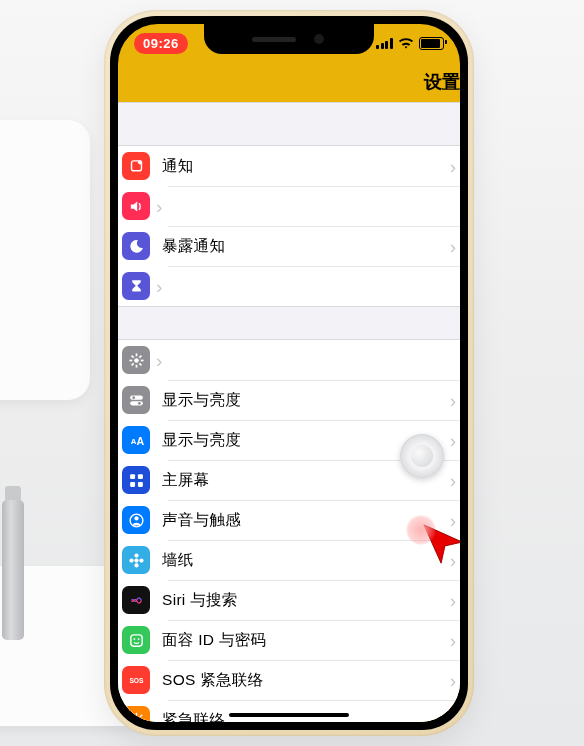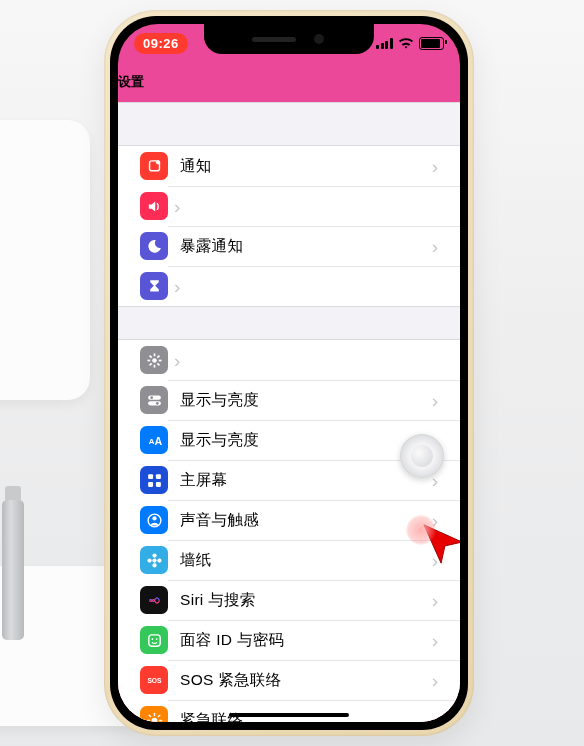--- a/index.html
+++ b/index.html
@@ -5,44 +5,44 @@
   html,body{margin:0;padding:0;background:linear-gradient(180deg,#f7f7f7 0%,#eeeeef 45%,#e8e9ea 100%);}
   .stage{width:584px;height:746px;position:relative;overflow:hidden;font-family:-apple-system,"Helvetica Neue",Arial,"PingFang SC","Microsoft YaHei",sans-serif;}
   
   .bg-slab-left{position:absolute;left:-60px;top:120px;width:150px;height:280px;background:#fcfcfc;border-radius:22px;box-shadow:0 4px 12px rgba(0,0,0,.06);}
   .bg-slab-bottom{position:absolute;left:-80px;bottom:20px;width:260px;height:160px;background:#fcfcfc;border-radius:24px;box-shadow:0 4px 12px rgba(0,0,0,.06);}
   .pencil{position:absolute;left:2px;top:500px;width:22px;height:140px;background:linear-gradient(90deg,#b8b9bc 0%,#dadbdd 40%,#b8b9bc 100%);border-radius:5px;}
   .pencil::after{content:"";position:absolute;top:-14px;left:3px;width:16px;height:14px;background:#c9cacc;border-radius:3px 3px 0 0;}
   
   .phone{position:absolute;left:104px;top:10px;width:370px;height:726px;border-radius:52px;background:linear-gradient(135deg,#f4e6c8,#e9d6ad);box-shadow:0 10px 30px rgba(0,0,0,.08), inset 0 0 3px rgba(0,0,0,.15);}
   .phone-inner{position:absolute;inset:6px;border-radius:46px;background:#000;}
-  .screen{position:absolute;inset:8px;border-radius:40px;overflow:hidden;background:#ec4899;}
+  .screen{position:absolute;inset:8px;border-radius:40px;overflow:hidden;background:#eab308;}
   .notch{position:absolute;top:0;left:50%;transform:translateX(-50%);width:170px;height:30px;background:#000;border-radius:0 0 18px 18px;z-index:30;}
   .notch::before{content:"";position:absolute;left:48px;top:13px;width:44px;height:5px;background:#222;border-radius:3px;}
   .notch::after{content:"";position:absolute;left:110px;top:10px;width:10px;height:10px;background:#1a1a1a;border-radius:50%;}
   
   .statusbar{position:relative;height:38px;display:flex;align-items:center;justify-content:space-between;padding:0 16px;z-index:20;}
   .time-pill{background:#ff3b30;color:#fff;font-size:13px;font-weight:600;padding:3px 9px;border-radius:11px;letter-spacing:.5px;}
   .status-icons{display:flex;align-items:center;gap:5px;}
   .signal{display:flex;align-items:flex-end;gap:1.6px;height:11px;}
   .signal span{width:3px;background:#000;border-radius:1px;}
   .signal span:nth-child(1){height:4px;}
   .signal span:nth-child(2){height:6px;}
   .signal span:nth-child(3){height:8px;}
   .signal span:nth-child(4){height:11px;}
   .battery{width:23px;height:11px;border:1.4px solid #000;border-radius:3px;position:relative;}
   .battery::after{content:"";position:absolute;right:-4px;top:2.5px;width:2px;height:4px;background:#000;border-radius:0 1px 1px 0;}
   .battery-fill{position:absolute;left:1px;top:1px;bottom:1px;width:82%;background:#000;border-radius:1px;}
   
-  .navbar{height:40px;display:flex;align-items:center;justify-content:flex-start;font-size:13px;font-weight:600;color:#000;}
+  .navbar{height:40px;display:flex;align-items:center;justify-content:flex-end;font-size:18px;font-weight:600;color:#000;}
   
   .content{position:absolute;top:78px;bottom:0;left:0;right:0;border-top:1px solid #d9d9de;background:#f2f2f7;overflow:hidden;}
   .gap{height:42px;}
   .group{background:#fff;border-top:1px solid #d9d9de;border-bottom:1px solid #d9d9de;}
-  .row{display:flex;align-items:center;height:40px;padding:0 22px;position:relative;}
+  .row{display:flex;align-items:center;height:40px;padding:0 4px;position:relative;}
   .row + .row::before{content:"";position:absolute;left:50px;right:0;top:0;height:1px;background:#e6e6ea;}
   .icon-tile{width:28px;height:28px;border-radius:6.5px;display:flex;align-items:center;justify-content:center;flex-shrink:0;}
   .icon-tile svg{width:17px;height:17px;}
   .row-label{margin-left:12px;font-size:15.5px;color:#000;letter-spacing:.3px;flex:1;white-space:nowrap;overflow:hidden;text-overflow:ellipsis;}
   .chev{color:#c7c7cc;font-size:19px;font-weight:300;line-height:1;margin-left:6px;}
   
   .assistive{position:absolute;right:16px;top:410px;width:44px;height:44px;border-radius:50%;background:radial-gradient(circle at 50% 50%,#fff 0%,#f3f3f5 40%,#dcdde0 70%,#cfd0d3 100%);box-shadow:0 2px 6px rgba(0,0,0,.18), inset 0 0 0 1px rgba(0,0,0,.04);z-index:25;}
   .assistive::after{content:"";position:absolute;inset:11px;border-radius:50%;background:radial-gradient(circle at 35% 35%,#fafafa,#d4d5d8);}
   
   .pointer{position:absolute;left:302px;top:497px;z-index:40;transform:rotate(0deg);}

